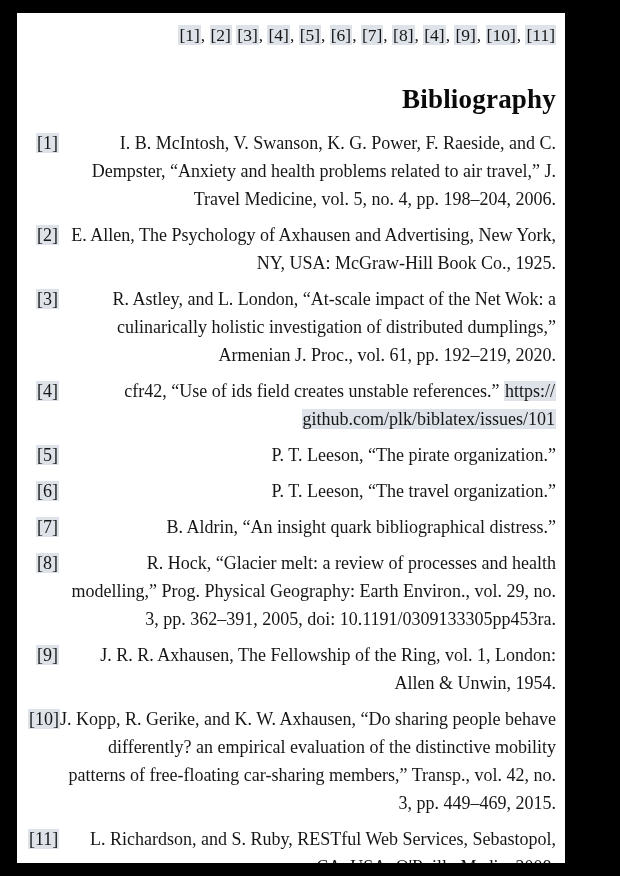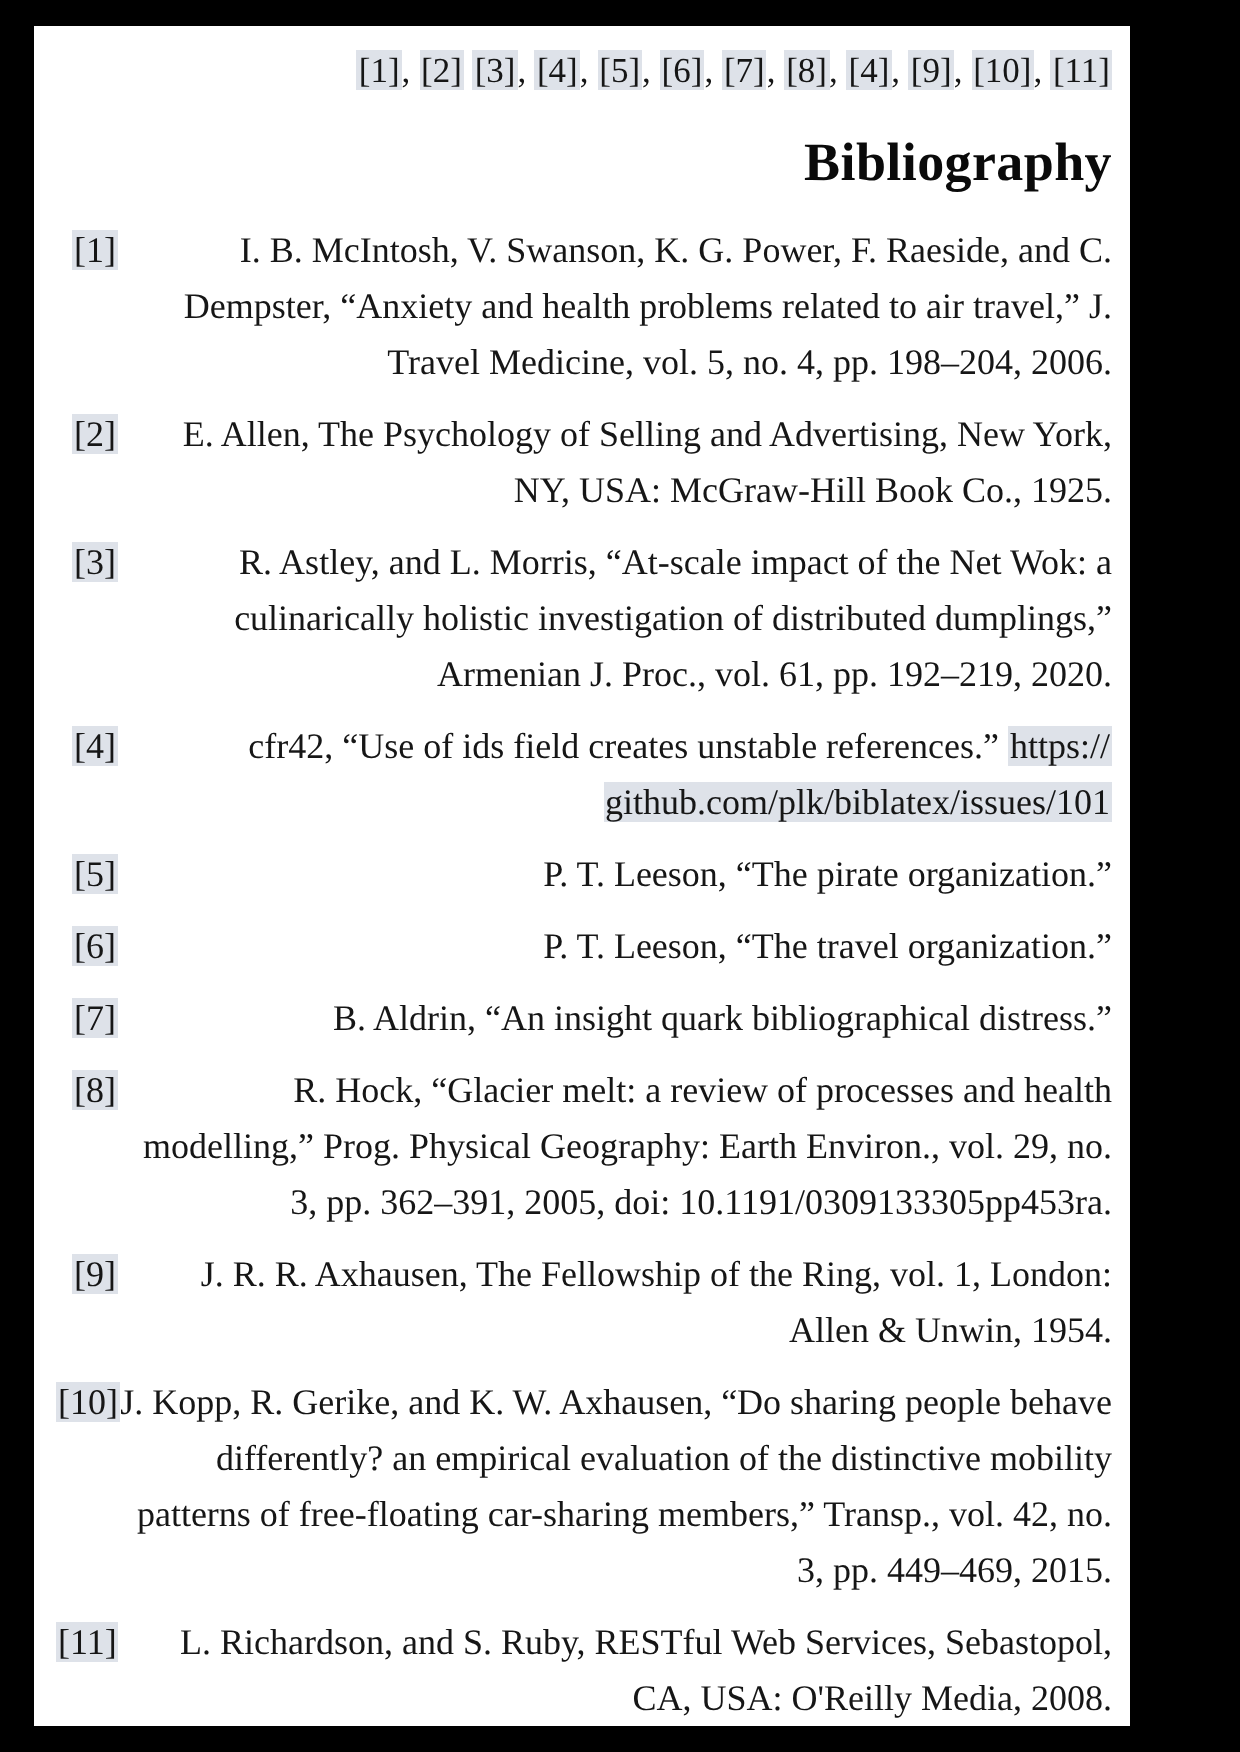--- a/index.html
+++ b/index.html
@@ -32,21 +32,21 @@
     white-space:nowrap;
   }
   .hl{
     background:var(--hl);
     padding:0 1px;
   }
   h1.bib-heading{
     font-size:27px;
     font-weight:bold;
     color:#0a0a0a;
-    margin-top:19px;
+    margin-top:37px;
     margin-bottom:14px;
     letter-spacing:0.2px;
   }
   .ref-list{ }
   .ref{
     display:flex;
     align-items:flex-start;
     font-size:18px;
     line-height:28px;
     margin-bottom:8px;
@@ -69,25 +69,25 @@
 <div class="page">
   <div class="cite-line"><span class="hl">[1]</span><span>, </span><span class="hl">[2]</span><span> </span><span class="hl">[3]</span><span>, </span><span class="hl">[4]</span><span>, </span><span class="hl">[5]</span><span>, </span><span class="hl">[6]</span><span>, </span><span class="hl">[7]</span><span>, </span><span class="hl">[8]</span><span>, </span><span class="hl">[4]</span><span>, </span><span class="hl">[9]</span><span>, </span><span class="hl">[10]</span><span>, </span><span class="hl">[11]</span></div>
   <h1 class="bib-heading">Bibliography</h1>
   <div class="ref-list">
       <div class="ref">
         <span class="ref-label"><span class="hl">[1]</span></span>
         <span class="ref-text"><span>I. B. McIntosh, V. Swanson, K. G. Power, F. Raeside, and C. Dempster, “Anxiety and health problems related to air travel,” </span><span class="it">J. Travel Medicine</span><span>, vol. 5, no. 4, pp. 198–204, 2006.</span></span>
       </div>
       <div class="ref">
         <span class="ref-label"><span class="hl">[2]</span></span>
-        <span class="ref-text"><span>E. Allen, </span><span class="it">The Psychology of Selling and Advertising</span><span>, New York, NY, USA: McGraw-Hill Book Co., 1925.</span></span>
+        <span class="ref-text"><span>E. Allen, </span><span class="it">The Psychology of Axhausen and Advertising</span><span>, New York, NY, USA: McGraw-Hill Book Co., 1925.</span></span>
       </div>
       <div class="ref">
         <span class="ref-label"><span class="hl">[3]</span></span>
-        <span class="ref-text"><span>R. Astley, and L. Morris, “At-scale impact of the Net Wok: a culinarically holistic investigation of distributed dumplings,” </span><span class="it">Armenian J. Proc.</span><span>, vol. 61, pp. 192–219, 2020.</span></span>
+        <span class="ref-text"><span>R. Astley, and L. London, “At-scale impact of the Net Wok: a culinarically holistic investigation of distributed dumplings,” </span><span class="it">Armenian J. Proc.</span><span>, vol. 61, pp. 192–219, 2020.</span></span>
       </div>
       <div class="ref">
         <span class="ref-label"><span class="hl">[4]</span></span>
         <span class="ref-text"><span>cfr42, “Use of ids field creates unstable references.” </span><span class="hl link">https://</span><wbr><span class="hl link">github.com/plk/biblatex/issues/101</span></span>
       </div>
       <div class="ref">
         <span class="ref-label"><span class="hl">[5]</span></span>
         <span class="ref-text"><span>P. T. Leeson, “The pirate organization.”</span></span>
       </div>
       <div class="ref">

